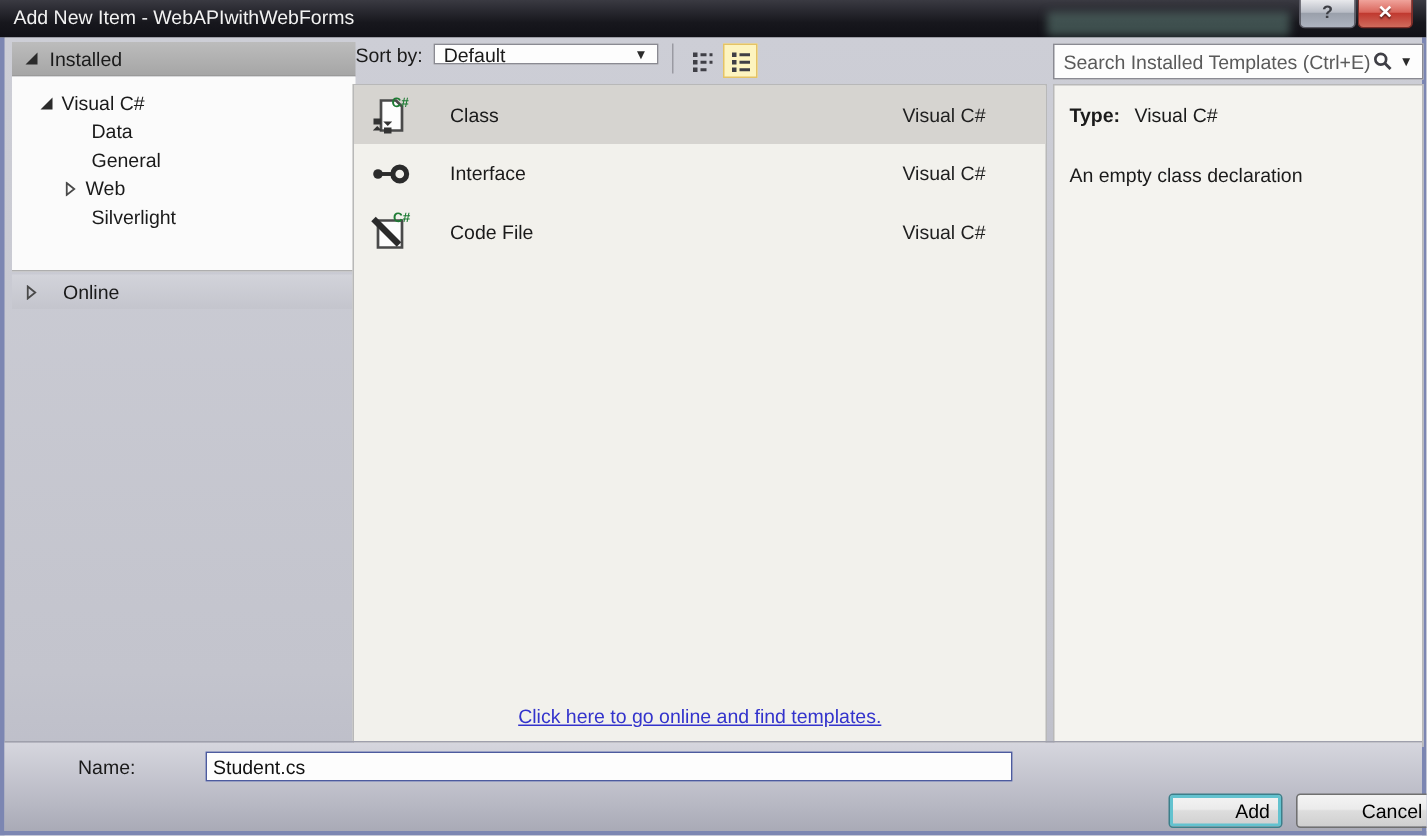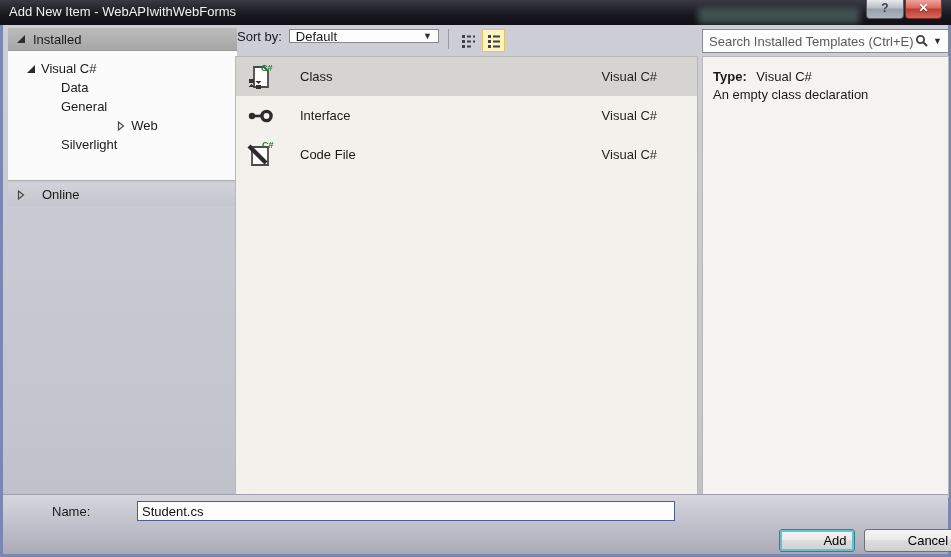--- a/index.html
+++ b/index.html
@@ -29,21 +29,21 @@
   
   .sidebar { position:absolute; left:5px; top:3px; width:229px; }
   .cat-header { height:23px; display:flex; align-items:center; padding-left:8px; gap:7px; cursor:pointer; }
   .cat-installed { background:linear-gradient(#bcbcbc,#a6a6a6); border-bottom:1px solid #9a9a9a; }
   .cat-online { background:linear-gradient(#d2d3da,#c4c5cd); margin-top:2px;gap:16px; }
   .tree-panel { background:#fbfbfb; border-bottom:1px solid #aeaeae; padding:8px 0 10px 0; min-height:130px; }
   .tree-row { height:19px; display:flex; align-items:center; cursor:pointer; }
   .tree-row .lbl { padding:0 5px; white-space:nowrap; }
   .tree-row.sel .lbl { background:#c4c4c6; }
   .expander { width:10px; height:10px; flex:0 0 10px; }
-  .ind-1 { padding-left:18px; } .ind-2 { padding-left:34px;justify-content:center; } .ind-2b { padding-left:48px; }
+  .ind-1 { padding-left:18px; } .ind-2 { padding-left:34px; } .ind-2b { padding-left:48px; }
 
   
   .mid-toolbar { position:absolute; left:234px; top:4px; height:24px; display:flex; }
   .sort-label { margin-right:7px; }
   .combo { width:150px; height:14px; background:#fdfdfd; border:1px solid #8a8a92;
     display:flex; align-items:center; justify-content:space-between; padding:4px 6px; cursor:pointer; }
   .combo .arr { font-size:9px; color:#2b2b2b; }
   .tb-sep { width:1px; height:20px; background:#9a9aa2; margin:0 6px 0 9px; }
   .view-btn { width:23px; height:23px; display:flex; align-items:center; justify-content:center;
     margin-left:2px; cursor:pointer; border:1px solid transparent; }
@@ -62,21 +62,21 @@
 
   
   .search-box { position:absolute; left:699px; top:4px; width:247px; height:24px; background:#fdfdfd;
     border:1px solid #8a8a92; display:flex; align-items:center; padding:0 6px; }
   .search-box input { flex:1; border:none; outline:none; background:transparent;
     font-family:"Liberation Sans", sans-serif; font-size:13px; color:#1d4ed8; }
   .search-box input::placeholder { color:#5a5a5a; opacity:1; }
   .search-box .arr { font-size:9px; color:#2b2b2b; margin-left:4px; }
   .info-panel { position:absolute; left:699px; top:31px; width:247px; height:442px;
     background:#f4f3ef; border:1px solid #b8b8b8; padding:12px 10px; }
-  .info-type { margin-bottom:3px; }
+  .info-type { margin-bottom:25px; }
   .info-type b { margin-right:6px; }
 
   
   .footer { position:absolute; left:0; bottom:0; width:945px; height:60px;
     background:linear-gradient(#d6d6de,#b7b8c3 70%,#a9aab6); border-top:1px solid #9fa0ac; }
   .name-label { position:absolute; left:25px; top:9px;margin-left:24px; }
   .name-input { position:absolute; left:134px; top:6px; width:538px; height:20px;
     border:1px solid #4d5b9e; background:#fdfdfd; padding:0 4px;
     font-family:"Liberation Sans", sans-serif; font-size:13px; color:#111; }
   .dlg-btn { position:absolute; top:34px; height:23px; border:1px solid #707070; border-radius:3px;
@@ -225,20 +225,23 @@
           <svg width="32" height="32" viewBox="0 0 32 32">
             <path d="M8 8 h16 v18 h-16 z" fill="#fdfdfd" stroke="#4a4a4a" stroke-width="1.8"></path>
             <line x1="5" y1="7" x2="22" y2="24" stroke="#2b2b2b" stroke-width="4.2"></line>
             <text x="18" y="9" font-size="9" font-weight="bold" fill="#1e7b34" font-family="'Liberation Sans',sans-serif">C#</text>
           </svg>
         </span>
         <span class="tpl-name">Code File</span>
         <span class="tpl-lang">Visual C#</span>
       </div>
 
+      <div class="online-link">
+        <a>Click here to go online and find templates.</a>
+      </div>
     </div>
 
     <div class="search-box">
       <input type="text" placeholder="Search Installed Templates (Ctrl+E)" style="">
       <span>
         <svg width="14" height="14" viewBox="0 0 14 14">
           <circle cx="5.5" cy="5.5" r="3.6" fill="none" stroke="#3f3f46" stroke-width="1.8"></circle>
           <line x1="8.2" y1="8.2" x2="12" y2="12" stroke="#3f3f46" stroke-width="2"></line>
         </svg>
       </span>

